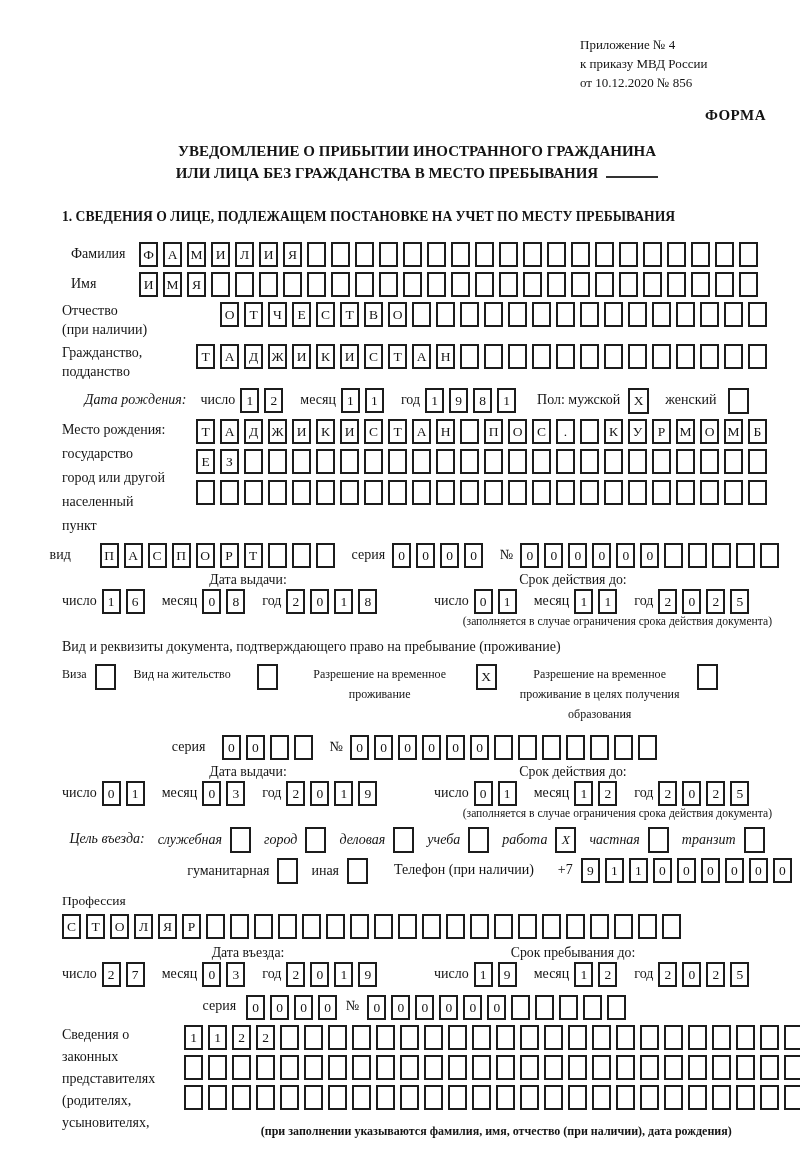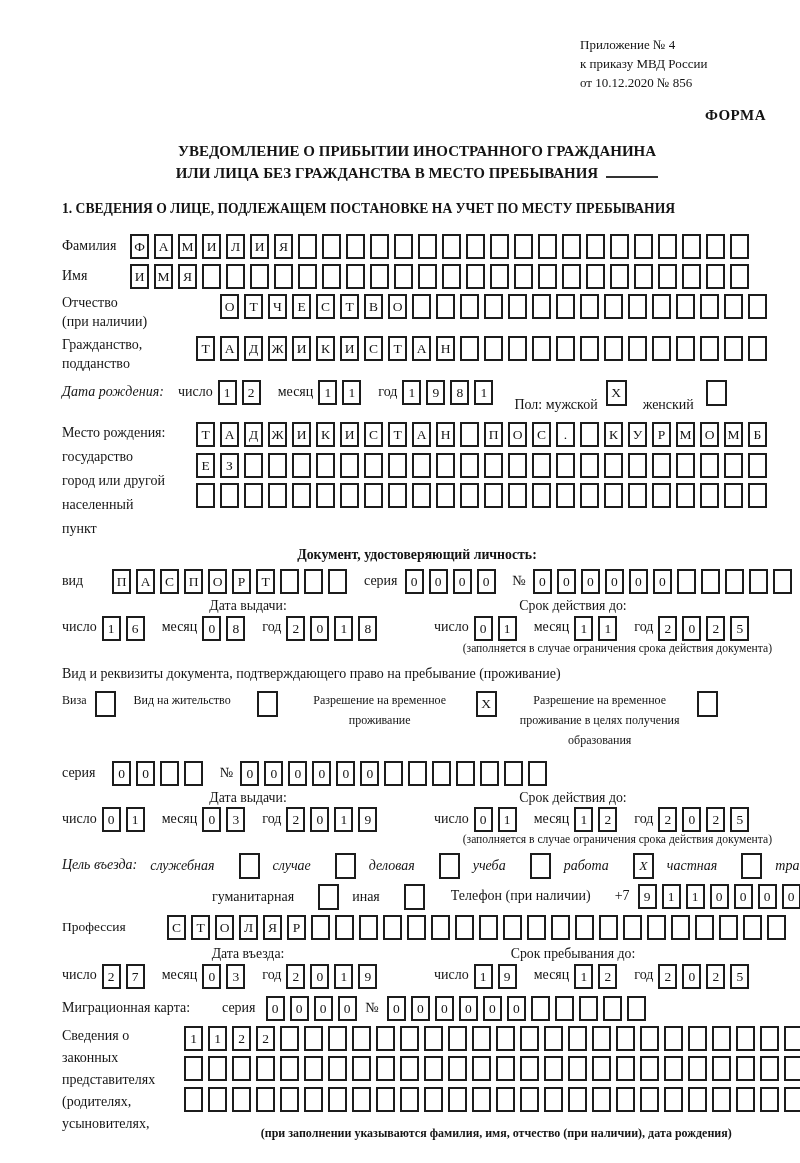--- a/index.html
+++ b/index.html
@@ -7,29 +7,29 @@
   .page{box-sizing:border-box;width:800px;height:1163px;padding:36px 28px 10px 62px;overflow:hidden;}
 
   
   .appendix{margin-left:auto;width:192px;font-size:13px;line-height:1.45;}
   .appendix .edition{font-size:11.5px;margin-top:3px;line-height:1.4;}
   .forma{text-align:right;font-weight:bold;font-size:15px;letter-spacing:.5px;margin-top:14px;padding-right:6px;}
 
   
   .title{text-align:center;font-weight:bold;font-size:15px;line-height:1.5;margin-top:16px;}
   .t-ul{display:inline-block;width:52px;border-bottom:2px solid #333;height:13px;margin-left:8px;}
-  .sec-h{font-weight:bold;font-size:13.6px;margin-top:16px;}
+  .sec-h{font-weight:bold;font-size:13.6px;margin-top:24px;}
 
   
   .fbody{margin-top:16px;font-size:14px;}
-  .frow{display:flex;align-items:flex-start;margin-bottom:4px;min-height:25px;}
+  .frow{display:flex;align-items:flex-start;margin-bottom:4px;min-height:25px;justify-content:center;}
   .lbl{font-size:14px;line-height:25px;flex-shrink:0;}
   .w68{width:68px;} .w118{width:118px;} .w140{width:140px;} .w50{width:50px;}
   .w112{width:116px;font-style:italic;}
-  .ml8{margin-left:8px;} .ml12{margin-left:12px;} .ml16{margin-left:16px;margin-top:13px;} .mlr{margin:0 7px 0 12px;}
+  .ml8{margin-left:8px;} .ml12{margin-left:12px;} .ml16{margin-left:16px;} .mlr{margin:0 7px 0 12px;}
   .cells{white-space:nowrap;line-height:25px;}
   .cell{display:inline-block;box-sizing:content-box;width:15px;height:21px;border:2px solid #1c1c1c;margin-right:5px;text-align:center;line-height:21px;font-size:13.5px;vertical-align:middle;background:#fff;}
   .cbx{width:17px;height:22px;line-height:22px;margin-right:0;}
   .dg{white-space:nowrap;line-height:25px;}
   .dg .dg-lbl{margin:0 5px 0 12px;}
   .dg .dg-lbl:first-child{margin-left:0;}
 
   
   .stack{display:flex;margin-bottom:4px;gap:29px;}
   .stack .labels div{line-height:19px;font-size:14px;}
@@ -47,21 +47,21 @@
 
   .intro{font-size:14px;line-height:1.8;margin-top:4px;}
 
   .res-opts{display:flex;align-items:flex-start;margin:4px 0 10px 0;}
   .ropt{display:flex;align-items:flex-start;}
   .ropt .olbl{font-size:12px;line-height:20px;}
   .ropt .ctr-lbl{text-align:center;}
   .g8{margin-left:8px;} .g18{margin-left:18px;} .g12{margin-left:12px;}
   .mw160{max-width:168px;} .mw170{max-width:170px;}
 
-  .popt{display:flex;align-items:center;margin-left:13px;gap:16px;}
+  .popt{display:flex;align-items:center;margin-left:13px;}
   .popt .olbl{margin-right:8px;}
   .indent150{margin-left:150px;}
 
   .rep-note{font-size:12px;font-weight:bold;text-align:center;padding-left:140px;margin-top:2px;}
 </style>
 </head>
 <body>
 
 <div class="page">
 
@@ -128,21 +128,20 @@
         <div style="line-height:24px">город или другой</div>
         <div style="line-height:24px">населенный пункт</div>
       </div>
       <div class="rows">
         <span class="cells"><span class="cell">Т</span><span class="cell">А</span><span class="cell">Д</span><span class="cell">Ж</span><span class="cell">И</span><span class="cell">К</span><span class="cell">И</span><span class="cell">С</span><span class="cell">Т</span><span class="cell">А</span><span class="cell">Н</span><span class="cell"></span><span class="cell">П</span><span class="cell">О</span><span class="cell">С</span><span class="cell">.</span><span class="cell"></span><span class="cell">К</span><span class="cell">У</span><span class="cell">Р</span><span class="cell">М</span><span class="cell">О</span><span class="cell">М</span><span class="cell">Б</span></span>
         <span class="cells"><span class="cell">Е</span><span class="cell">З</span><span class="cell"></span><span class="cell"></span><span class="cell"></span><span class="cell"></span><span class="cell"></span><span class="cell"></span><span class="cell"></span><span class="cell"></span><span class="cell"></span><span class="cell"></span><span class="cell"></span><span class="cell"></span><span class="cell"></span><span class="cell"></span><span class="cell"></span><span class="cell"></span><span class="cell"></span><span class="cell"></span><span class="cell"></span><span class="cell"></span><span class="cell"></span><span class="cell"></span></span>
         <span class="cells"><span class="cell"></span><span class="cell"></span><span class="cell"></span><span class="cell"></span><span class="cell"></span><span class="cell"></span><span class="cell"></span><span class="cell"></span><span class="cell"></span><span class="cell"></span><span class="cell"></span><span class="cell"></span><span class="cell"></span><span class="cell"></span><span class="cell"></span><span class="cell"></span><span class="cell"></span><span class="cell"></span><span class="cell"></span><span class="cell"></span><span class="cell"></span><span class="cell"></span><span class="cell"></span><span class="cell"></span></span>
       </div>
     </div>
 
-    <div class="doc-h">Документ, удостоверяющий личность:</div>
 
     <div class="frow">
       <span class="lbl w50">вид</span>
       <span class="cells"><span class="cell">П</span><span class="cell">А</span><span class="cell">С</span><span class="cell">П</span><span class="cell">О</span><span class="cell">Р</span><span class="cell">Т</span><span class="cell"></span><span class="cell"></span><span class="cell"></span></span>
       <span class="lbl mlr">серия</span>
       <span class="cells"><span class="cell">0</span><span class="cell">0</span><span class="cell">0</span><span class="cell">0</span></span>
       <span class="lbl mlr">№</span>
       <span class="cells"><span class="cell">0</span><span class="cell">0</span><span class="cell">0</span><span class="cell">0</span><span class="cell">0</span><span class="cell">0</span><span class="cell"></span><span class="cell"></span><span class="cell"></span><span class="cell"></span><span class="cell"></span></span>
     </div>
 
@@ -196,21 +195,21 @@
     </div>
     <div class="note-r">(заполняется в случае ограничения срока действия документа)</div>
 
     <div class="frow" style="margin-top:4px;font-style:italic;">
       <span class="lbl">Цель въезда:</span>
       <span class="popt">
           <span class="olbl lbl">служебная</span>
           <span class="cells"><span class="cell cbx"></span></span>
         </span>
       <span class="popt">
-          <span class="olbl lbl">случае</span>
+          <span class="olbl lbl">город</span>
           <span class="cells"><span class="cell cbx"></span></span>
         </span>
       <span class="popt">
           <span class="olbl lbl">деловая</span>
           <span class="cells"><span class="cell cbx"></span></span>
         </span>
       <span class="popt">
           <span class="olbl lbl">учеба</span>
           <span class="cells"><span class="cell cbx"></span></span>
         </span>
@@ -235,36 +234,35 @@
         </span>
       <span class="popt">
           <span class="olbl lbl">иная</span>
           <span class="cells"><span class="cell cbx"></span></span>
         </span>
       <span class="lbl" style="margin-left:26px">Телефон (при наличии)</span>
       <span class="lbl" style="margin-left:24px">+7</span>
       <span class="cells ml8"><span class="cell">9</span><span class="cell">1</span><span class="cell">1</span><span class="cell">0</span><span class="cell">0</span><span class="cell">0</span><span class="cell">0</span><span class="cell">0</span><span class="cell">0</span></span>
     </div>
 
-    <div class="frow" style="margin-top:3px;">
+    <div class="frow" style="margin-top:3px;flex-direction:column;">
       <span class="lbl" style="width:105px;font-size:13.5px;">Профессия</span>
       <span class="cells"><span class="cell">С</span><span class="cell">Т</span><span class="cell">О</span><span class="cell">Л</span><span class="cell">Я</span><span class="cell">Р</span><span class="cell"></span><span class="cell"></span><span class="cell"></span><span class="cell"></span><span class="cell"></span><span class="cell"></span><span class="cell"></span><span class="cell"></span><span class="cell"></span><span class="cell"></span><span class="cell"></span><span class="cell"></span><span class="cell"></span><span class="cell"></span><span class="cell"></span><span class="cell"></span><span class="cell"></span><span class="cell"></span><span class="cell"></span><span class="cell"></span></span>
     </div>
 
     <div class="two-col small-h" style="margin-top:6px;">
       <div class="col-l ctr">Дата въезда:</div>
       <div class="col-r ctr pr90">Срок пребывания до:</div>
     </div>
     <div class="two-col">
       <div class="col-l dg"><span class="dg-lbl">число</span><span class="cell">2</span><span class="cell">7</span><span class="dg-lbl">месяц</span><span class="cell">0</span><span class="cell">3</span><span class="dg-lbl">год</span><span class="cell">2</span><span class="cell">0</span><span class="cell">1</span><span class="cell">9</span></div>
       <div class="col-r dg"><span class="dg-lbl">число</span><span class="cell">1</span><span class="cell">9</span><span class="dg-lbl">месяц</span><span class="cell">1</span><span class="cell">2</span><span class="dg-lbl">год</span><span class="cell">2</span><span class="cell">0</span><span class="cell">2</span><span class="cell">5</span></div>
     </div>
 
     <div class="frow" style="margin-top:6px;">
-      <span class="lbl" style="width:160px">Миграционная карта:</span>
       <span class="lbl" style="margin-right:10px">серия</span>
       <span class="cells"><span class="cell">0</span><span class="cell">0</span><span class="cell">0</span><span class="cell">0</span></span>
       <span class="lbl" style="margin:0 8px 0 4px">№</span>
       <span class="cells"><span class="cell">0</span><span class="cell">0</span><span class="cell">0</span><span class="cell">0</span><span class="cell">0</span><span class="cell">0</span><span class="cell"></span><span class="cell"></span><span class="cell"></span><span class="cell"></span><span class="cell"></span></span>
     </div>
 
     <div class="stack" style="margin-top:2px;">
       <div class="labels" style="width:140px">
         <div style="line-height:22px">Сведения о</div>
         <div style="line-height:22px">законных</div>

